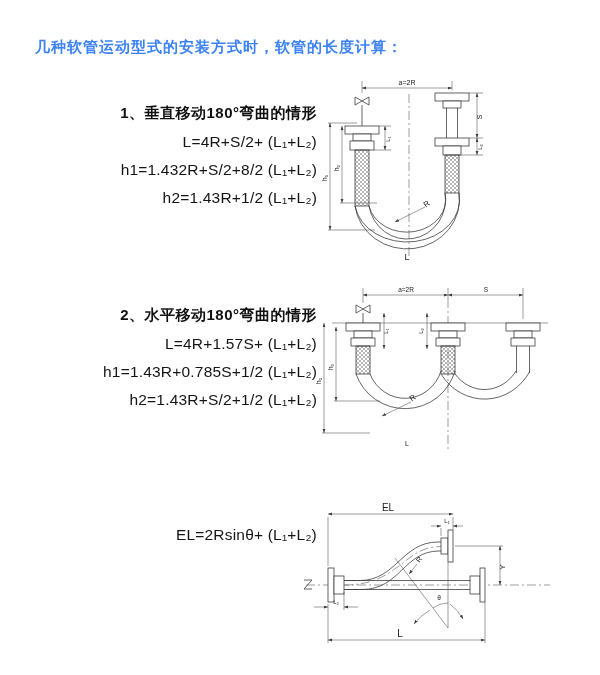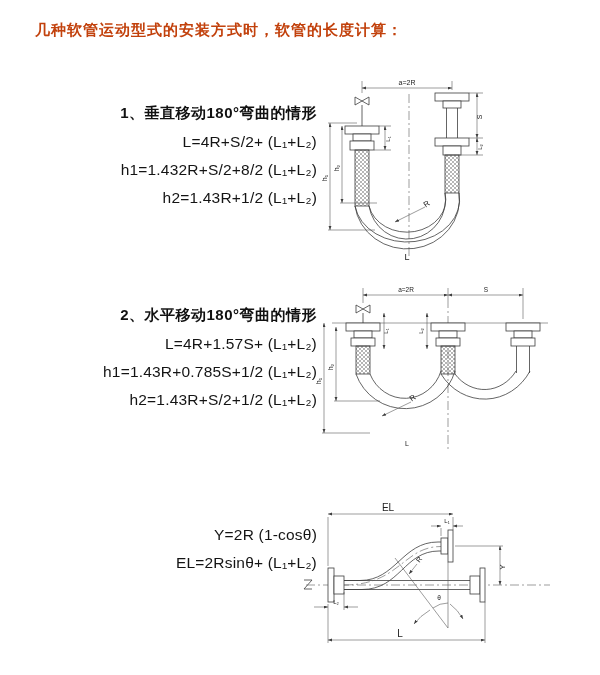--- a/index.html
+++ b/index.html
@@ -2,22 +2,22 @@
 <html><head>
 <meta charset="utf-8">
 <style>
   html,body{margin:0;padding:0;}
   body{
     width:600px;height:675px;background:#ffffff;position:relative;overflow:hidden;
     font-family:"Liberation Sans","DejaVu Sans",sans-serif;color:#1a1a1a;
   }
   .page{position:absolute;inset:0;background:#ffffff;}
   .doc-title{
-    position:absolute;left:35px;top:21px;font-size:15px;font-weight:bold;
-    letter-spacing:1px;color:#c2410c;white-space:nowrap;
+    position:absolute;left:35px;top:38px;font-size:15px;font-weight:bold;
+    letter-spacing:1px;color:#3b82f6;white-space:nowrap;
   }
   .sec{position:absolute;left:37px;width:280px;text-align:right;}
   .sec-heading{font-size:15px;font-weight:bold;color:#111;letter-spacing:0.5px;white-space:nowrap;}
   .formula{margin-left:45px;margin-top:10px;font-size:15.5px;color:#141414;letter-spacing:0.2px;white-space:nowrap;}
   .diagram{position:absolute;}
   svg{display:block;}
   svg text{fill:#222;font-family:"Liberation Sans","DejaVu Sans",sans-serif;}
   .ln{stroke:#3d3d3d;stroke-width:0.8;fill:none;}
   .thin{stroke:#5a5a5a;stroke-width:0.6;fill:none;}
   .cl{stroke:#5a5a5a;stroke-width:0.6;fill:none;stroke-dasharray:9 3 2 3;}
@@ -189,21 +189,20 @@
       </g>
       <g>
         <line class="thin" x1="101" y1="119" x2="72" y2="133" marker-end="url(#a2)"></line>
         <text x="104" y="117" font-size="8" text-anchor="middle" transform="rotate(-35 104 117)">R</text>
       </g>
       <text x="97" y="163" font-size="7" text-anchor="middle">L</text>
     </svg>
   </div>
 
   <div class="sec" style="top:516px">
-    <div class="formula">Y=2R (1-cosθ)</div>
     <div class="formula">EL=2Rsinθ+ (L₁+L₂)</div>
   </div>
 
   <div class="diagram" style="left:300px;top:500px">
     <svg width="295" height="158" viewBox="0 0 295 158">
       <defs>
         <marker id="a3" markerWidth="8" markerHeight="6" refX="7" refY="2.5" orient="auto-start-reverse">
           <path d="M0,0 L7,2.5 L0,5 z" fill="#3d3d3d"></path>
         </marker>
       </defs>

